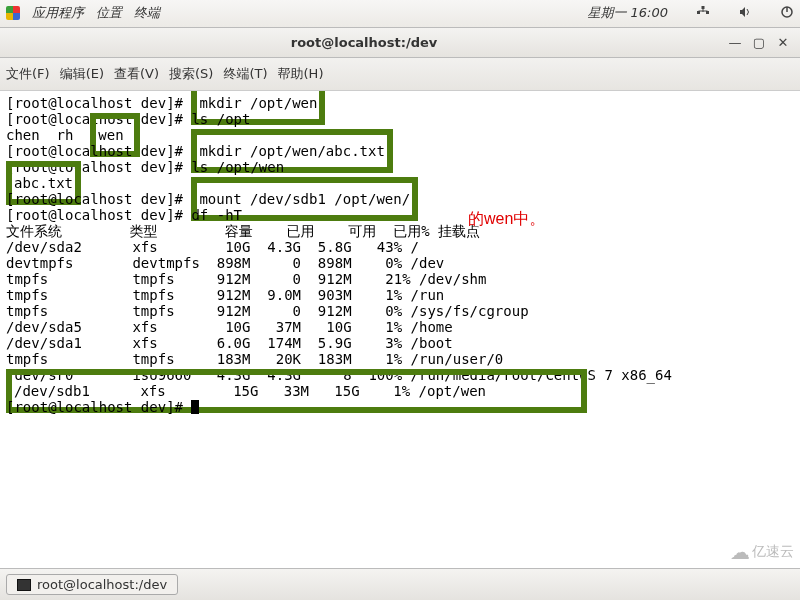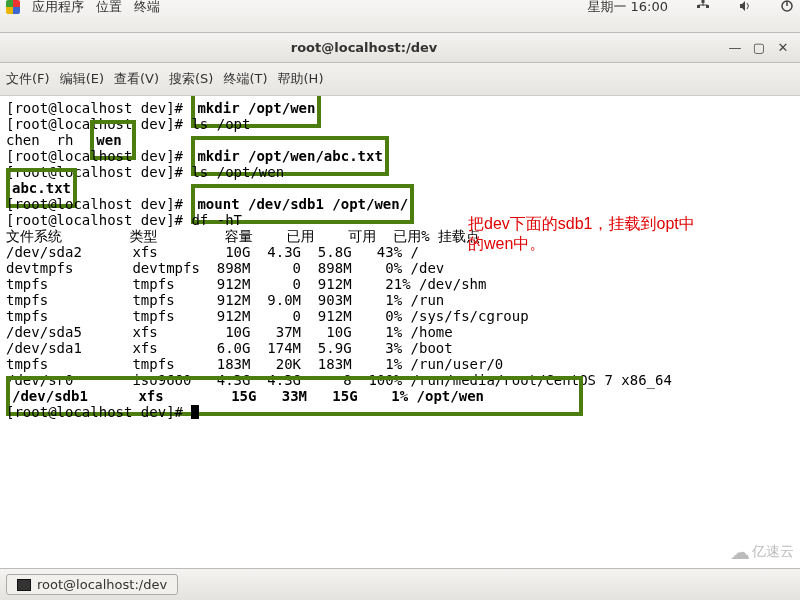--- a/index.html
+++ b/index.html
@@ -8,23 +8,24 @@
   font-family: "DejaVu Sans", "WenQuanYi Micro Hei", sans-serif;
   font-size: 13px;
   background: #fff;
   position: relative;
   overflow: hidden;
 }
 .topbar {
   height: 28px;
   background: linear-gradient(#f7f6f5, #eceae6);
   border-bottom: 1px solid #bbb;
-  display: flex; align-items: flex-end;
-  padding: 16px 6px;
+  display: flex; align-items: flex-start;
+  padding: 4px 6px;
   color: #333;
+  font-style: italic;
 }
 .top-left { display: flex; align-items: center; gap: 12px; }
 .top-left .menuitem { cursor: default; }
 .top-right { margin-left: auto; display: flex; align-items: center; gap: 28px; }
 .ico { display: inline-block; }
 
 .titlebar {
   height: 30px;
   background: linear-gradient(#f4f3f1, #e5e3df);
   border-bottom: 1px solid #bbb;
@@ -49,21 +50,21 @@
   line-height: 16px;
   color: #000;
   background: #fff;
   padding: 4px 6px 4px 6px;
   white-space: pre;
   height: 452px;
   position: relative;
   overflow: hidden;
 }
 .blue { color: #000000; }
-.redbox { border: 4px solid #4d7c0f; padding: 8px 2px; font-weight: bold; }
+.redbox { border: 6px solid #4d7c0f; padding: 8px 2px; }
 .annot {
   position: absolute;
   left: 468px; top: 118px;
   color: #e00000;
   font-family: "WenQuanYi Micro Hei", sans-serif;
   font-size: 16px;
   line-height: 20px;
 }
 .cursor {
   display: inline-block;
@@ -167,21 +168,21 @@
 <span>devtmpfs       devtmpfs  898M     0  898M    0% /dev</span>
 <span>tmpfs          tmpfs     912M     0  912M    21% /dev/shm</span>
 <span>tmpfs          tmpfs     912M  9.0M  903M    1% /run</span>
 <span>tmpfs          tmpfs     912M     0  912M    0% /sys/fs/cgroup</span>
 <span>/dev/sda5      xfs        10G   37M   10G    1% /home</span>
 <span>/dev/sda1      xfs       6.0G  174M  5.9G    3% /boot</span>
 <span>tmpfs          tmpfs     183M   20K  183M    1% /run/user/0</span>
 <span>/dev/sr0       iso9660   4.3G  4.3G     8  100% /run/media/root/CentOS 7 x86_64</span>
 <span class="redbox">/dev/sdb1      xfs        15G   33M   15G    1% /opt/wen           </span>
 <span>[root@localhost dev]# </span><span class="cursor"></span>
-<div class="annot"><div>把dev下面的sdb1，挂载到opt中</div><div>的wen中。</div></div>
+<div class="annot"><div>的wen中。</div></div>
 </div>
 
 <div class="watermark">
   <span class="cloud">☁</span>
   <span>亿速云</span>
 </div>
 
 <div class="taskbar">
   <div class="taskbtn">
     <span class="termglyph"></span>

